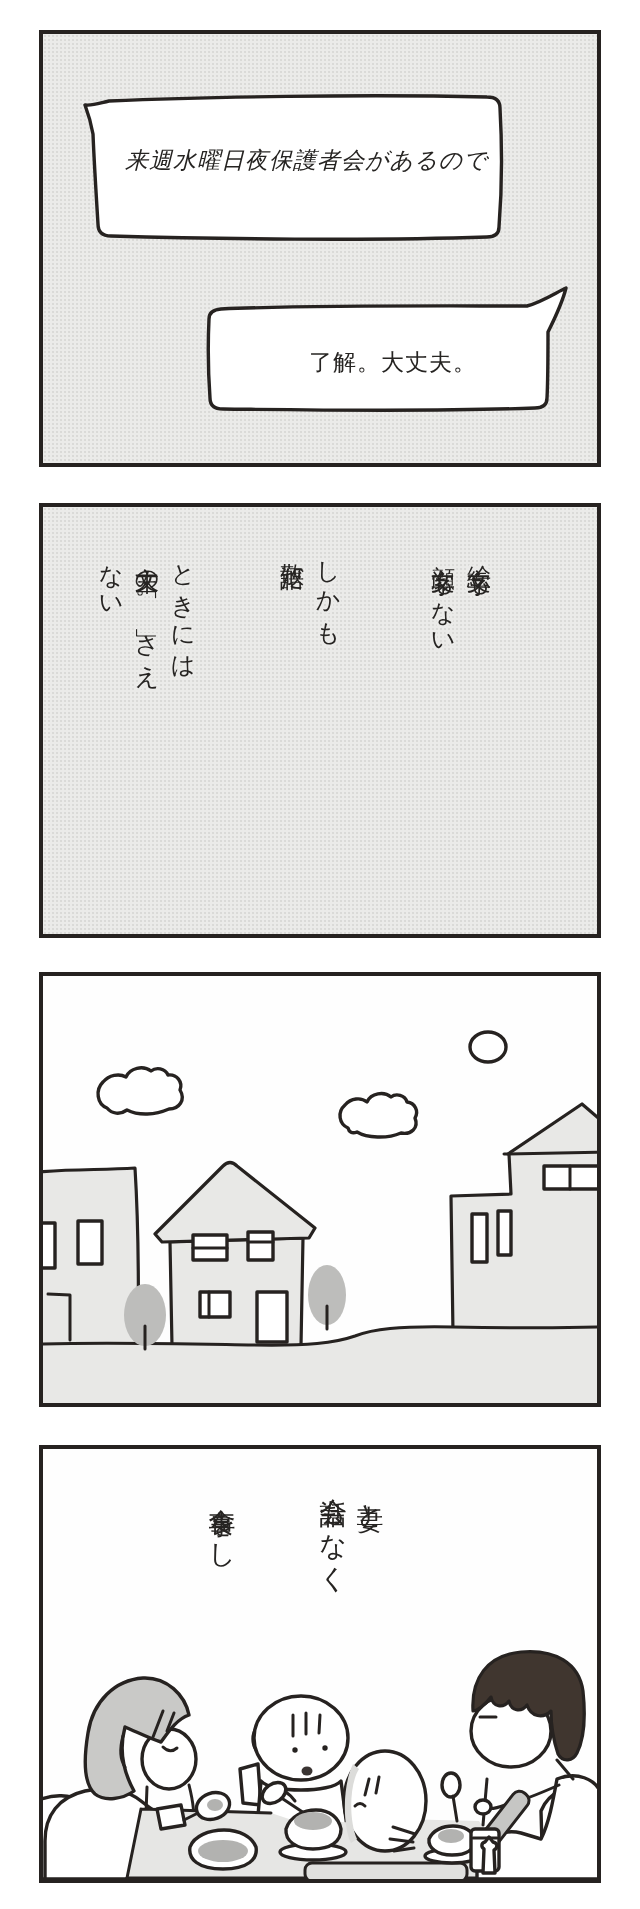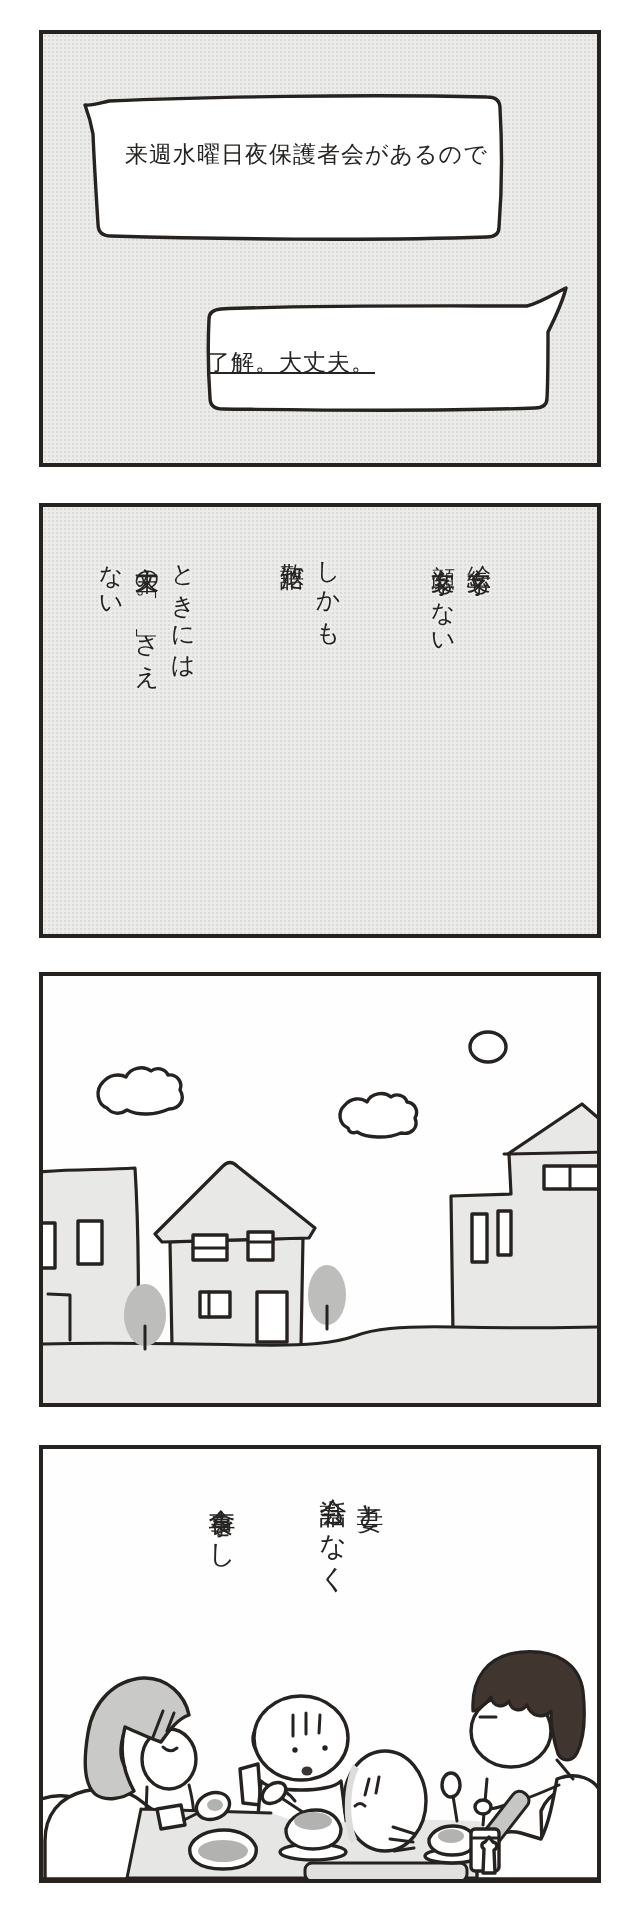--- a/index.html
+++ b/index.html
@@ -8,24 +8,24 @@
   .panel{position:absolute;left:39px;width:554px;border:4px solid #262220;box-sizing:content-box;}
   .panel-gray{background-color:#ebebe9;
       background-image:radial-gradient(rgba(115,115,112,0.14) 1px, transparent 1.1px);
       background-size:4px 4px;}
   .panel-white{background:#fefefe;}
   .p1{top:30px;height:429px;}
   .p2{top:503px;height:427px;}
   .p3{top:972px;height:427px;}
   .p4{top:1445px;height:430px;}
   .scene{position:absolute;left:0;top:0;}
-  .b1-text{position:absolute;left:82px;top:101px;font-size:23px;line-height:39px;
-           letter-spacing:1px;color:#262422;white-space:nowrap;z-index:3;}
-  .b2-text{position:absolute;left:164px;top:313px;width:372px;
-           font-size:23px;letter-spacing:1px;color:#262422;z-index:3;text-decoration:underline;}
+  .b1-text{position:absolute;left:82px;top:107px;font-size:23px;line-height:39px;
+           letter-spacing:1px;color:#262422;white-space:nowrap;z-index:3;font-style:italic;}
+  .b2-text{position:absolute;left:164px;top:313px;width:372px;text-align:center;
+           font-size:23px;letter-spacing:1px;color:#262422;z-index:3;}
   .vtext{position:absolute;writing-mode:vertical-rl;text-orientation:mixed;
          font-size:24px;letter-spacing:3px;line-height:36px;color:#262422;z-index:3;
          text-shadow:-2px 0 0 #ebebe9,2px 0 0 #ebebe9,0 -2px 0 #ebebe9,0 2px 0 #ebebe9,
                      -2px -2px 0 #ebebe9,2px 2px 0 #ebebe9,2px -2px 0 #ebebe9,-2px 2px 0 #ebebe9;}
   .panel-white .vtext{text-shadow:none;}
   .vtext.big{font-size:27px;line-height:37px;letter-spacing:2px;}
   .vtext .drop{padding-top:7px;}
   .pA{right:100px;top:39px;}
   .pB{right:251px;top:37px;}
   .pC{right:396px;top:41px;}

